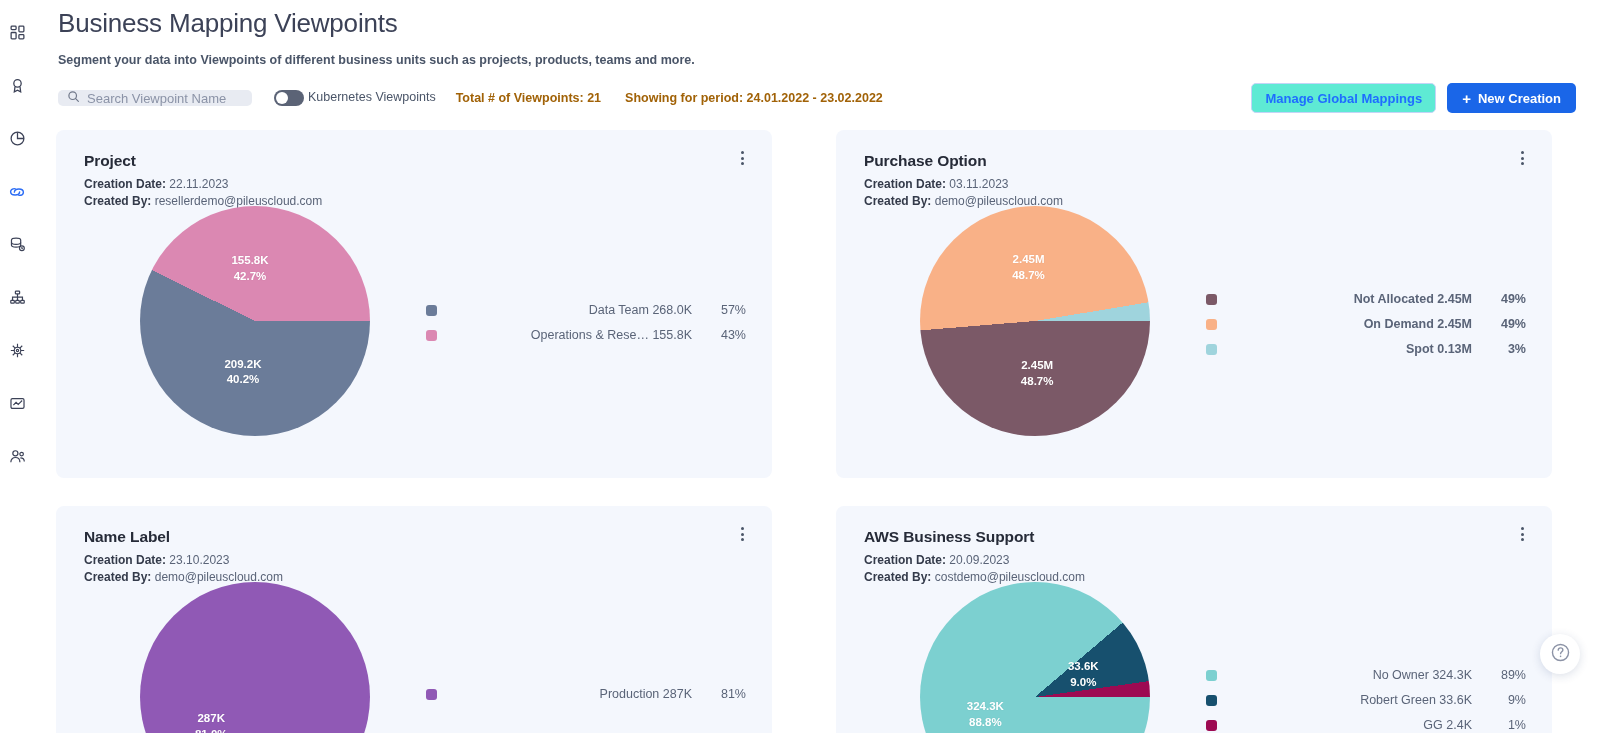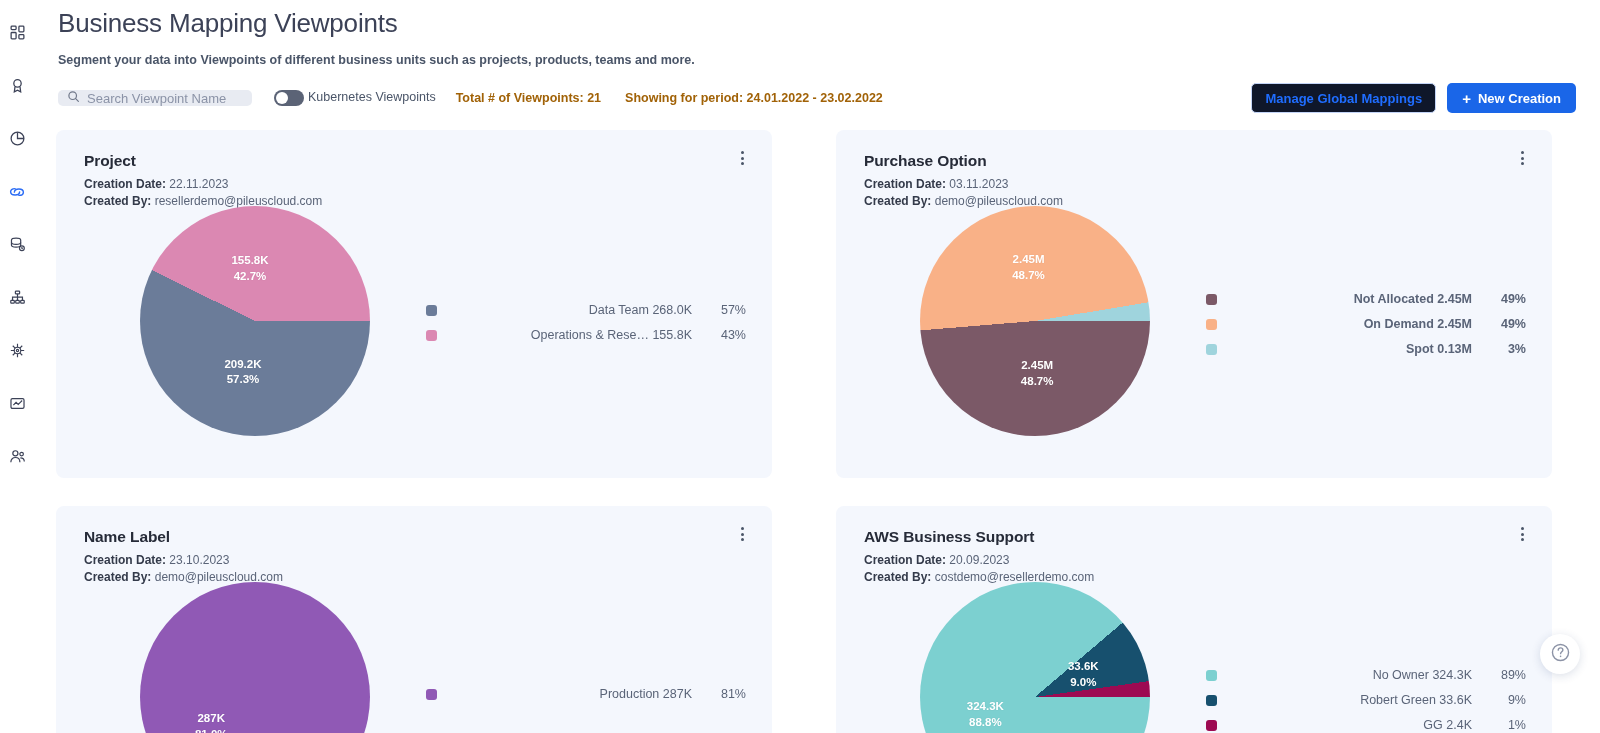--- a/index.html
+++ b/index.html
@@ -70,21 +70,21 @@
     background: #ffffff;
   }
   .toolbar-label { font-size: 12.5px; color: #4a5568; font-weight: 400; white-space: nowrap; }
   .toolbar-stat { font-size: 12.5px; color: #a16207; font-weight: bold; white-space: nowrap; }
   .gap-a { margin-left: 20px; }
   .gap-b { margin-left: 24px; }
 
   .toolbar-right { position: absolute; right: 0; top: 0; display: flex; align-items: center; gap: 11px; }
   .btn-outline {
     height: 30px; border: 1px solid #c3d4f7; border-radius: 5px;
-    background: #0f172a; color: #1f6dff;
+    background: #5eead4; color: #1f6dff;
     font-size: 13px; font-weight: bold;
     padding: 0 13px; display: flex; align-items: center; cursor: pointer;
     font-family: "Liberation Sans", sans-serif;
   }
   .btn-primary {
     height: 30px; border: none; border-radius: 5px;
     background: #1a66e8; color: #ffffff;
     font-size: 13px; font-weight: bold;
     padding: 0 15px; display: flex; align-items: center; gap: 7px; cursor: pointer;
     font-family: "Liberation Sans", sans-serif;
@@ -297,21 +297,21 @@
           <div class="kebab">
             <span></span>
             <span></span>
             <span></span>
           </div>
           <div class="chart-area">
             <div class="pie-holder">
               <div class="pie" style="background: conic-gradient(from 90deg, rgb(107, 124, 153) 0%, rgb(107, 124, 153) 57.3%, rgb(219, 136, 178) 57.3%, rgb(219, 136, 178) 100%);"></div>
               <div class="slice-label" style="left: 102.974px; top: 166.515px; transform: translate(-50%, -50%);">
                 <div>209.2K</div>
-                <div>57.3%</div>
+                <div>40.2%</div>
               </div>
               <div class="slice-label" style="left: 110px; top: 63.4851px; transform: translate(-50%, -50%); text-align: center;">
                 <div>155.8K</div>
                 <div>42.7%</div>
               </div>
             </div>
             <div class="legend" style="top: 97px;">
               <div class="legend-row">
                 <span class="legend-dot" style="background:#6b7c99"></span>
                 <span class="legend-name">Data Team 268.0K</span>
@@ -392,21 +392,21 @@
                 <span class="legend-name">Production 287K</span>
                 <span class="legend-pct">81%</span>
               </div>
             </div>
           </div>
         </div>
         <div class="card">
           <div class="card-title">AWS Business Support</div>
           <div class="card-meta">
             <div><b>Creation Date:</b> <span>20.09.2023</span></div>
-            <div><b>Created By:</b> <span>costdemo@resellerdemo.com</span></div>
+            <div><b>Created By:</b> <span>costdemo@pileuscloud.com</span></div>
           </div>
           <div class="kebab">
             <span></span>
             <span></span>
             <span></span>
           </div>
           <div class="chart-area">
             <div class="pie-holder">
               <div class="pie" style="background: conic-gradient(from 90deg, rgb(124, 208, 208) 0%, rgb(124, 208, 208) 88.8%, rgb(23, 80, 110) 88.8%, rgb(23, 80, 110) 97.8%, rgb(157, 10, 82) 97.8%, rgb(157, 10, 82) 98.8%, rgb(157, 10, 82) 98.8%, rgb(157, 10, 82) 100%);"></div>
               <div class="slice-label" style="left: 65.341px; top: 133.232px; transform: translate(-50%, -50%);">

